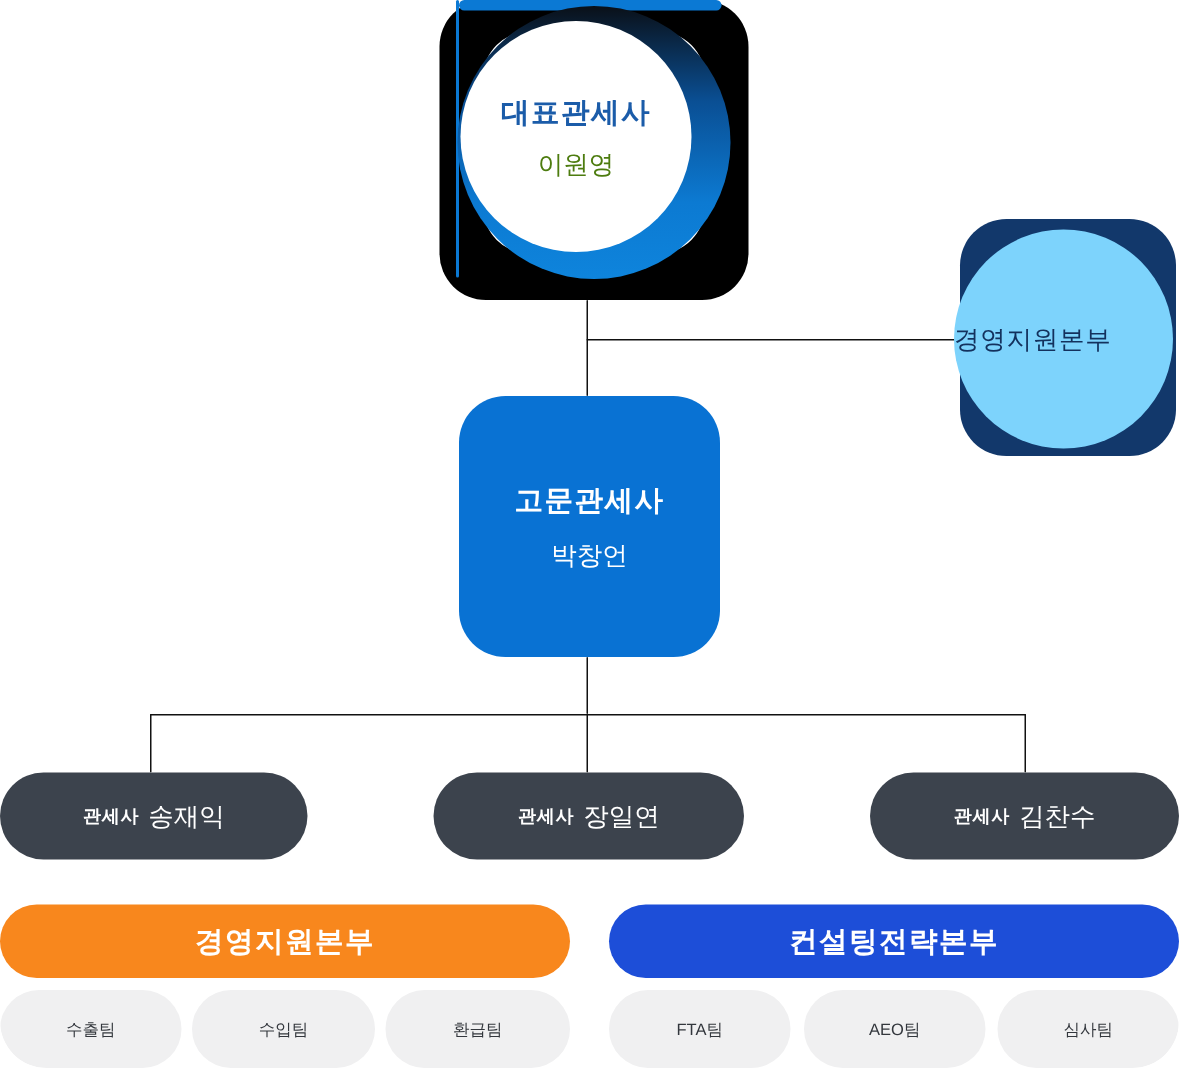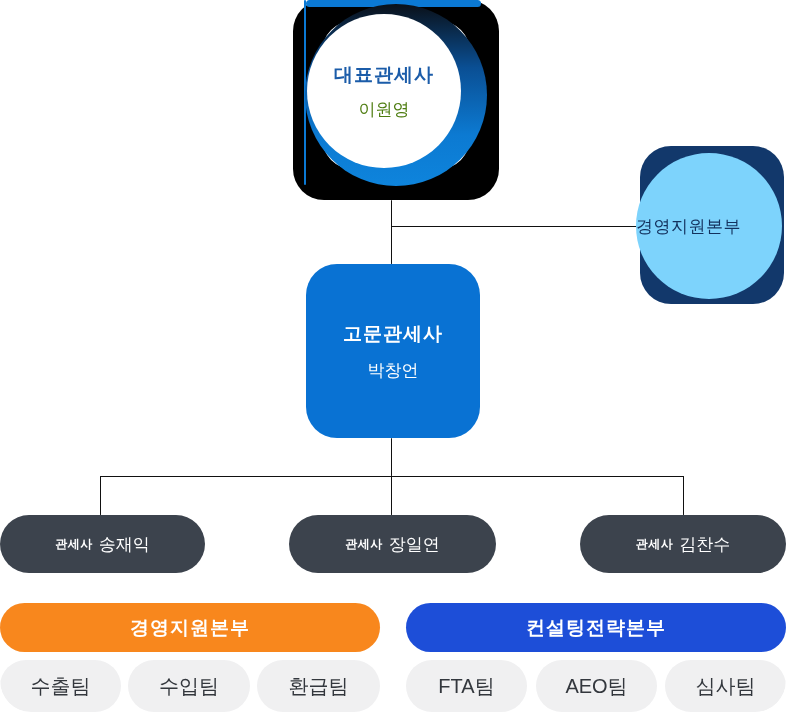--- a/index.html
+++ b/index.html
@@ -80,21 +80,21 @@
     color: #ffffff; font-size: 19px; font-weight: bold; letter-spacing: 1px;
   }
   .division-left  { left: 0;     width: 380px; }
   .division-right { left: 406px; width: 380px; }
 
   
   .team-box {
     top: 660px; height: 52px; width: 121px;
     background: #f0f0f1;
     display: flex; align-items: center; justify-content: center;
-    color: #33373d; font-size: 20px; font-weight: 500;
+    color: #33373d; font-size: 11px; font-weight: 500;
   }
 </style>
 </head>
 <body>
 
 <div class="canvas">
 
   <div class="line" style="left:391px; top:200px; width:1px; height:64px;"></div>
   <div class="line" style="left:391px; top:226px; width:246px; height:1px;"></div>
   <div class="line" style="left:391px; top:438px; width:1px; height:38px;"></div>

